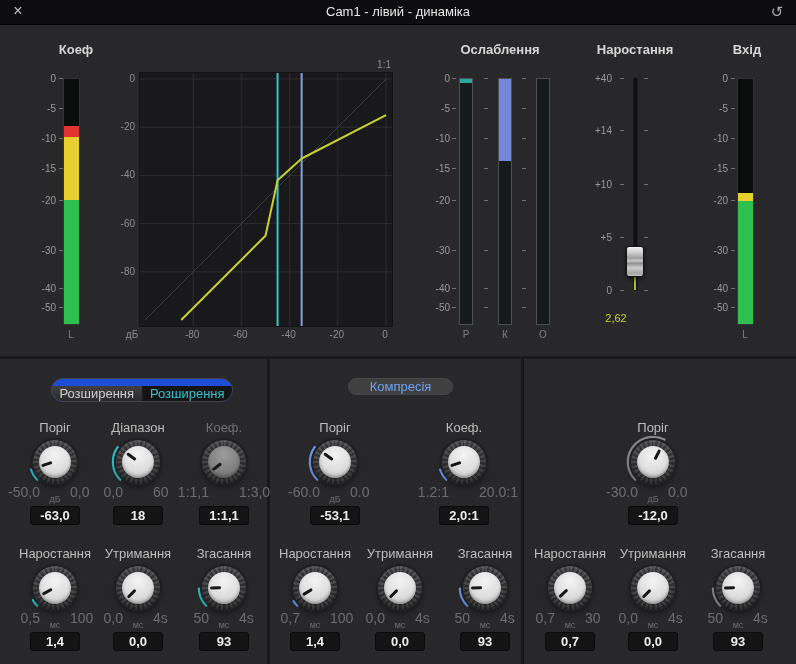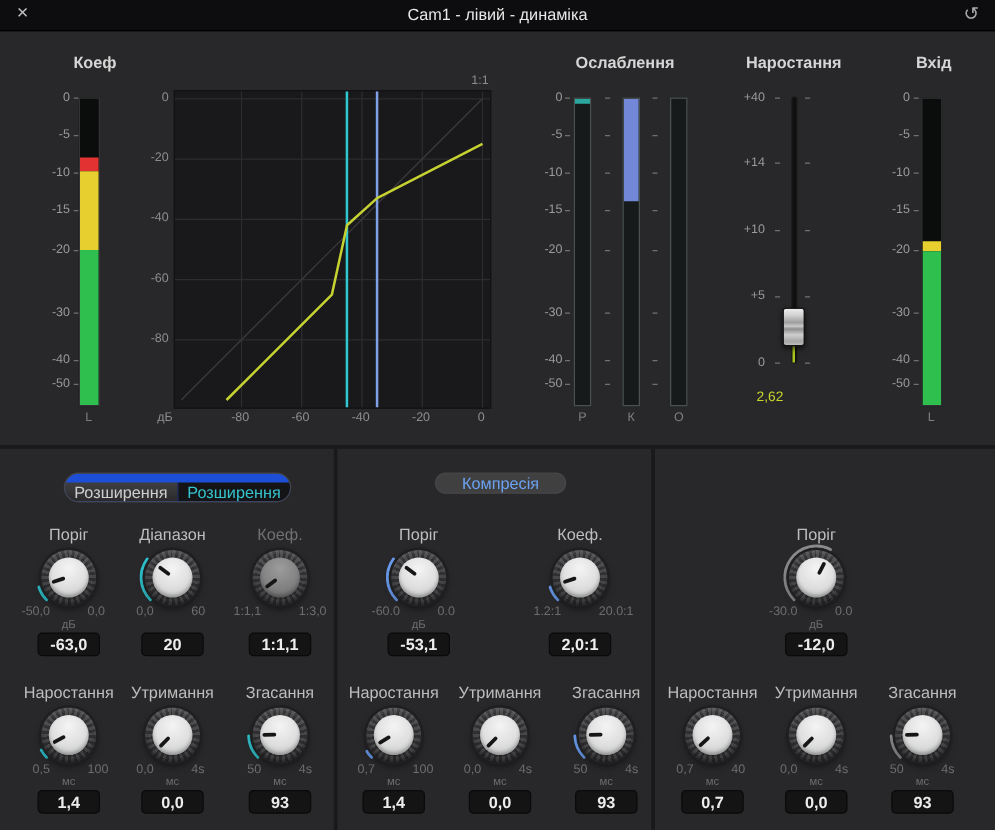--- a/index.html
+++ b/index.html
@@ -52,21 +52,21 @@
   .k-arc{position:absolute;left:0;top:0;}
   .k-body{position:absolute;left:6px;top:6px;width:44px;height:44px;border-radius:50%;background-color:#3a3a3c;
      background-image:repeating-conic-gradient(#4b4b4d 0 7deg,#313133 7deg 14deg);
      box-shadow:0 0 0 2px #1f1f21,0 3px 6px rgba(0,0,0,.55),inset 0 2px 3px rgba(255,255,255,.16),inset 0 -2px 4px rgba(0,0,0,.55);}
   .k-face{position:absolute;left:6px;top:6px;width:32px;height:32px;border-radius:50%;
      background:radial-gradient(circle at 50% 28%,#f4f4f4,#dedede 55%,#babcbc);
      box-shadow:inset 0 -2px 3px rgba(0,0,0,.28),0 1px 2px rgba(0,0,0,.45);}
   .k-face.disabled{background:radial-gradient(circle at 50% 28%,#9c9c9c,#828282 55%,#676767);}
   .k-rotor{position:absolute;left:0;top:0;width:32px;height:32px;}
   .k-ptr{position:absolute;left:50%;top:2px;width:3px;height:11px;margin-left:-1.5px;border-radius:2px;background:#161616;}
-  .k-min,.k-max{position:absolute;top:64px;font-size:10px;color:#6d6d6d;white-space:nowrap;}
+  .k-min,.k-max{position:absolute;top:64px;font-size:14px;color:#6d6d6d;white-space:nowrap;}
   .k-min{right:15px;} .k-max{left:15px;}
   .k-u{position:absolute;top:74px;left:0;transform:translateX(-50%);font-size:9px;color:#6d6d6d;}
   .k-value{position:absolute;top:86px;left:0;transform:translateX(-50%);min-width:36px;padding:2px 7px;background:#141415;
      border-radius:4px;font-size:13px;font-weight:700;color:#ededed;text-align:center;white-space:nowrap;
      box-shadow:inset 0 0 0 1px #0a0a0a;}
 </style>
 </head>
 <body>
 
 <div class="app">
@@ -280,21 +280,21 @@
         <div class="k-body">
           <div class="k-face">
             <div class="k-rotor" style="transform: rotate(-54deg);">
               <div class="k-ptr"></div>
             </div>
           </div>
         </div>
       </div>
       <span class="k-min">0,0</span>
       <span class="k-max">60</span>
-      <div class="k-value">20</div>
+      <div class="k-value">18</div>
     </div>
     <div class="knob-unit" style="left: 224px; top: 420px;">
       <div class="k-label dim">Коеф.</div>
       <div class="k-dial">
         <div class="k-body disabled">
           <div class="k-face disabled">
             <div class="k-rotor" style="transform: rotate(-126.9deg);">
               <div class="k-ptr"></div>
             </div>
           </div>
@@ -473,21 +473,21 @@
       <div class="k-dial">
         <div class="k-body">
           <div class="k-face">
             <div class="k-rotor" style="transform: rotate(-132.3deg);">
               <div class="k-ptr"></div>
             </div>
           </div>
         </div>
       </div>
       <span class="k-min">0,7</span>
-      <span class="k-max">40</span>
+      <span class="k-max">30</span>
       <div class="k-u">мс</div>
       <div class="k-value">0,7</div>
     </div>
     <div class="knob-unit" style="left: 653px; top: 546px;">
       <div class="k-label">Утримання</div>
       <div class="k-dial">
         <div class="k-body">
           <div class="k-face">
             <div class="k-rotor" style="transform: rotate(-135deg);">
               <div class="k-ptr"></div>

